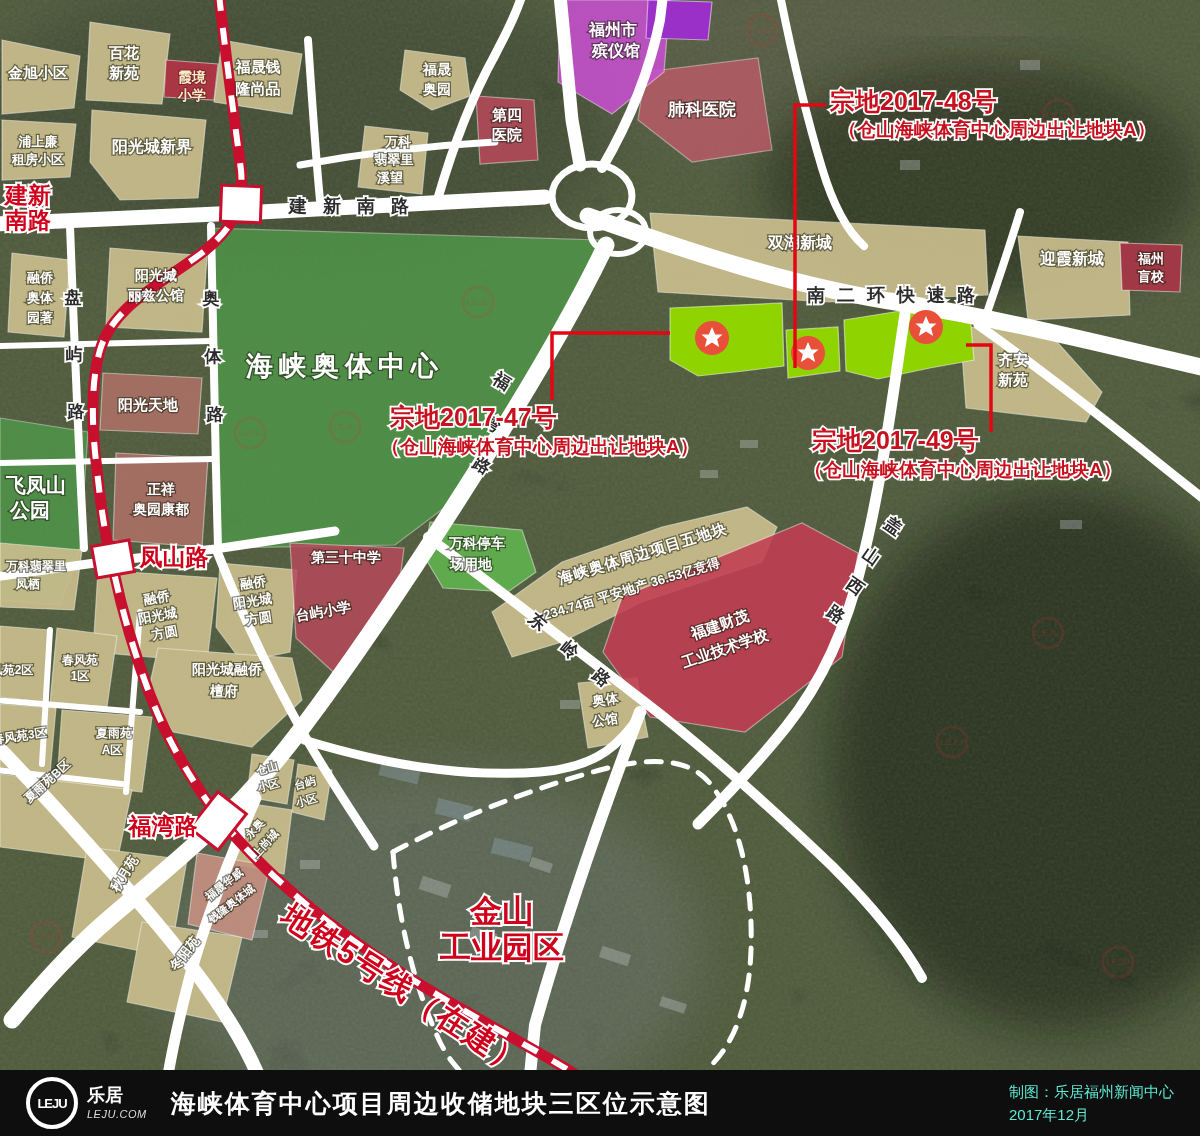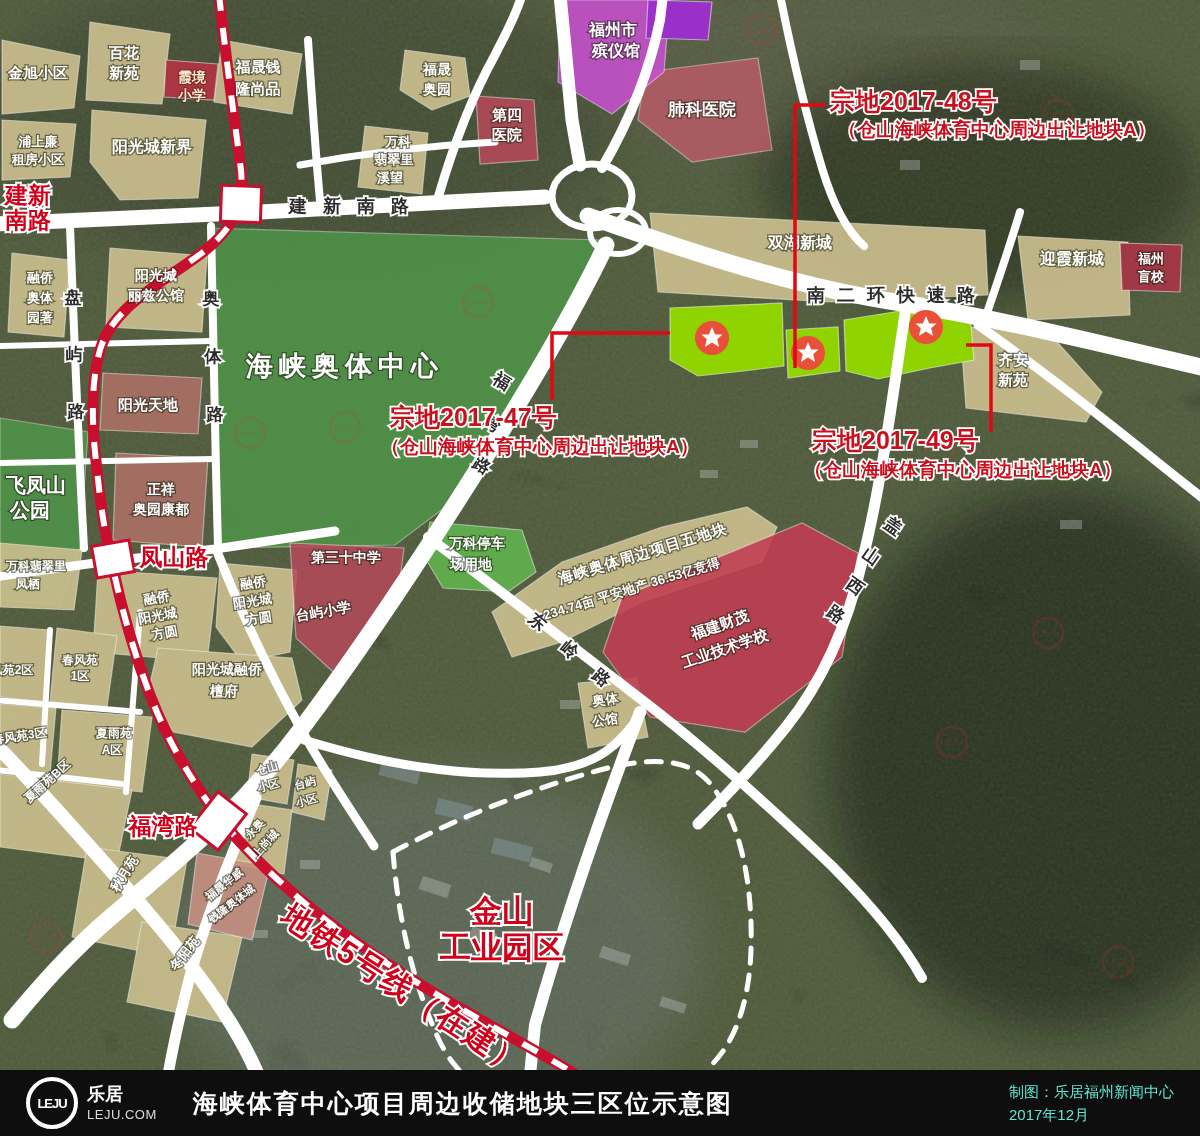--- a/index.html
+++ b/index.html
@@ -28,22 +28,22 @@
   .wm circle{fill:none;stroke:#d23333;stroke-width:3;}
   .wm text{fill:#d23333;font-size:9px;font-weight:bold;text-anchor:middle;}
   .footer{height:66px;background:#0e0e0e;display:flex;align-items:center;
           padding:0 26px;box-sizing:border-box;color:#fff;}
   .logo-wrap{display:flex;align-items:center;}
   .logo-ring{width:44px;height:44px;border:4px solid #fff;border-radius:50%;
              display:flex;align-items:center;justify-content:center;
              font-weight:bold;font-size:13px;letter-spacing:-1px;flex:0 0 auto;}
   .logo-side{margin-left:9px;}
   .brand{font-size:18px;font-weight:bold;line-height:1;}
-  .brand-sub{font-size:13px;letter-spacing:.5px;margin-top:4px;color:#ddd;}
-  .f-title{font-size:25px;font-weight:bold;margin-left:36px;letter-spacing:2px;}
+  .brand-sub{font-size:11px;letter-spacing:.5px;margin-top:4px;color:#ddd;font-style:italic;}
+  .f-title{font-size:25px;font-weight:bold;margin-left:24px;letter-spacing:2px;}
   .credit{margin-left:auto;text-align:left;font-size:15px;line-height:1.55;color:#5eead4;}
 </style>
 </head>
 <body>
 
 <div class="stage">
 <svg class="map" width="1200" height="1070" viewBox="0 0 1200 1070">
   <defs>
     <filter id="blotch" x="0" y="0" width="100%" height="100%">
       <feTurbulence type="fractalNoise" baseFrequency="0.012 0.016" numOctaves="4" seed="11"></feTurbulence>

